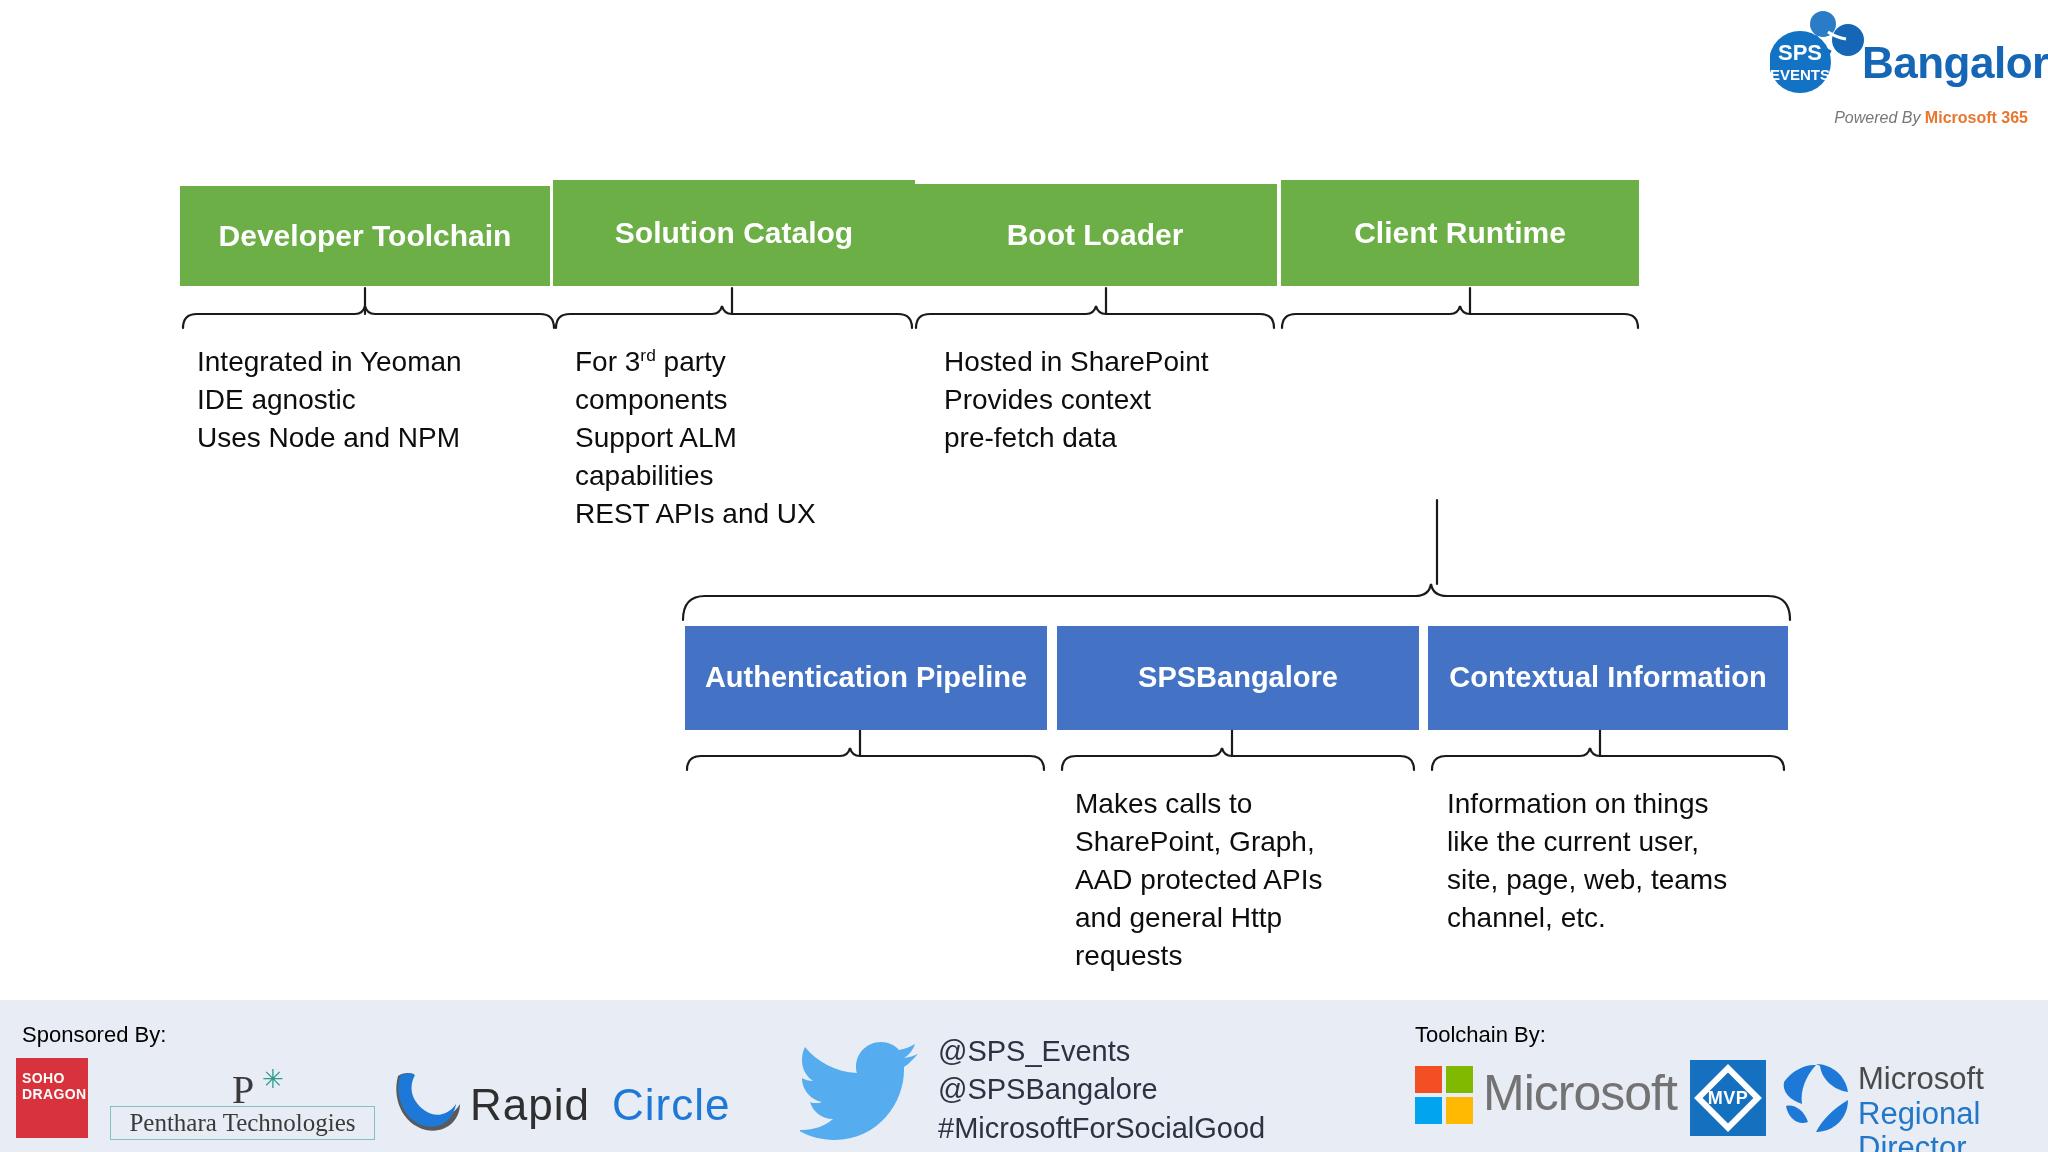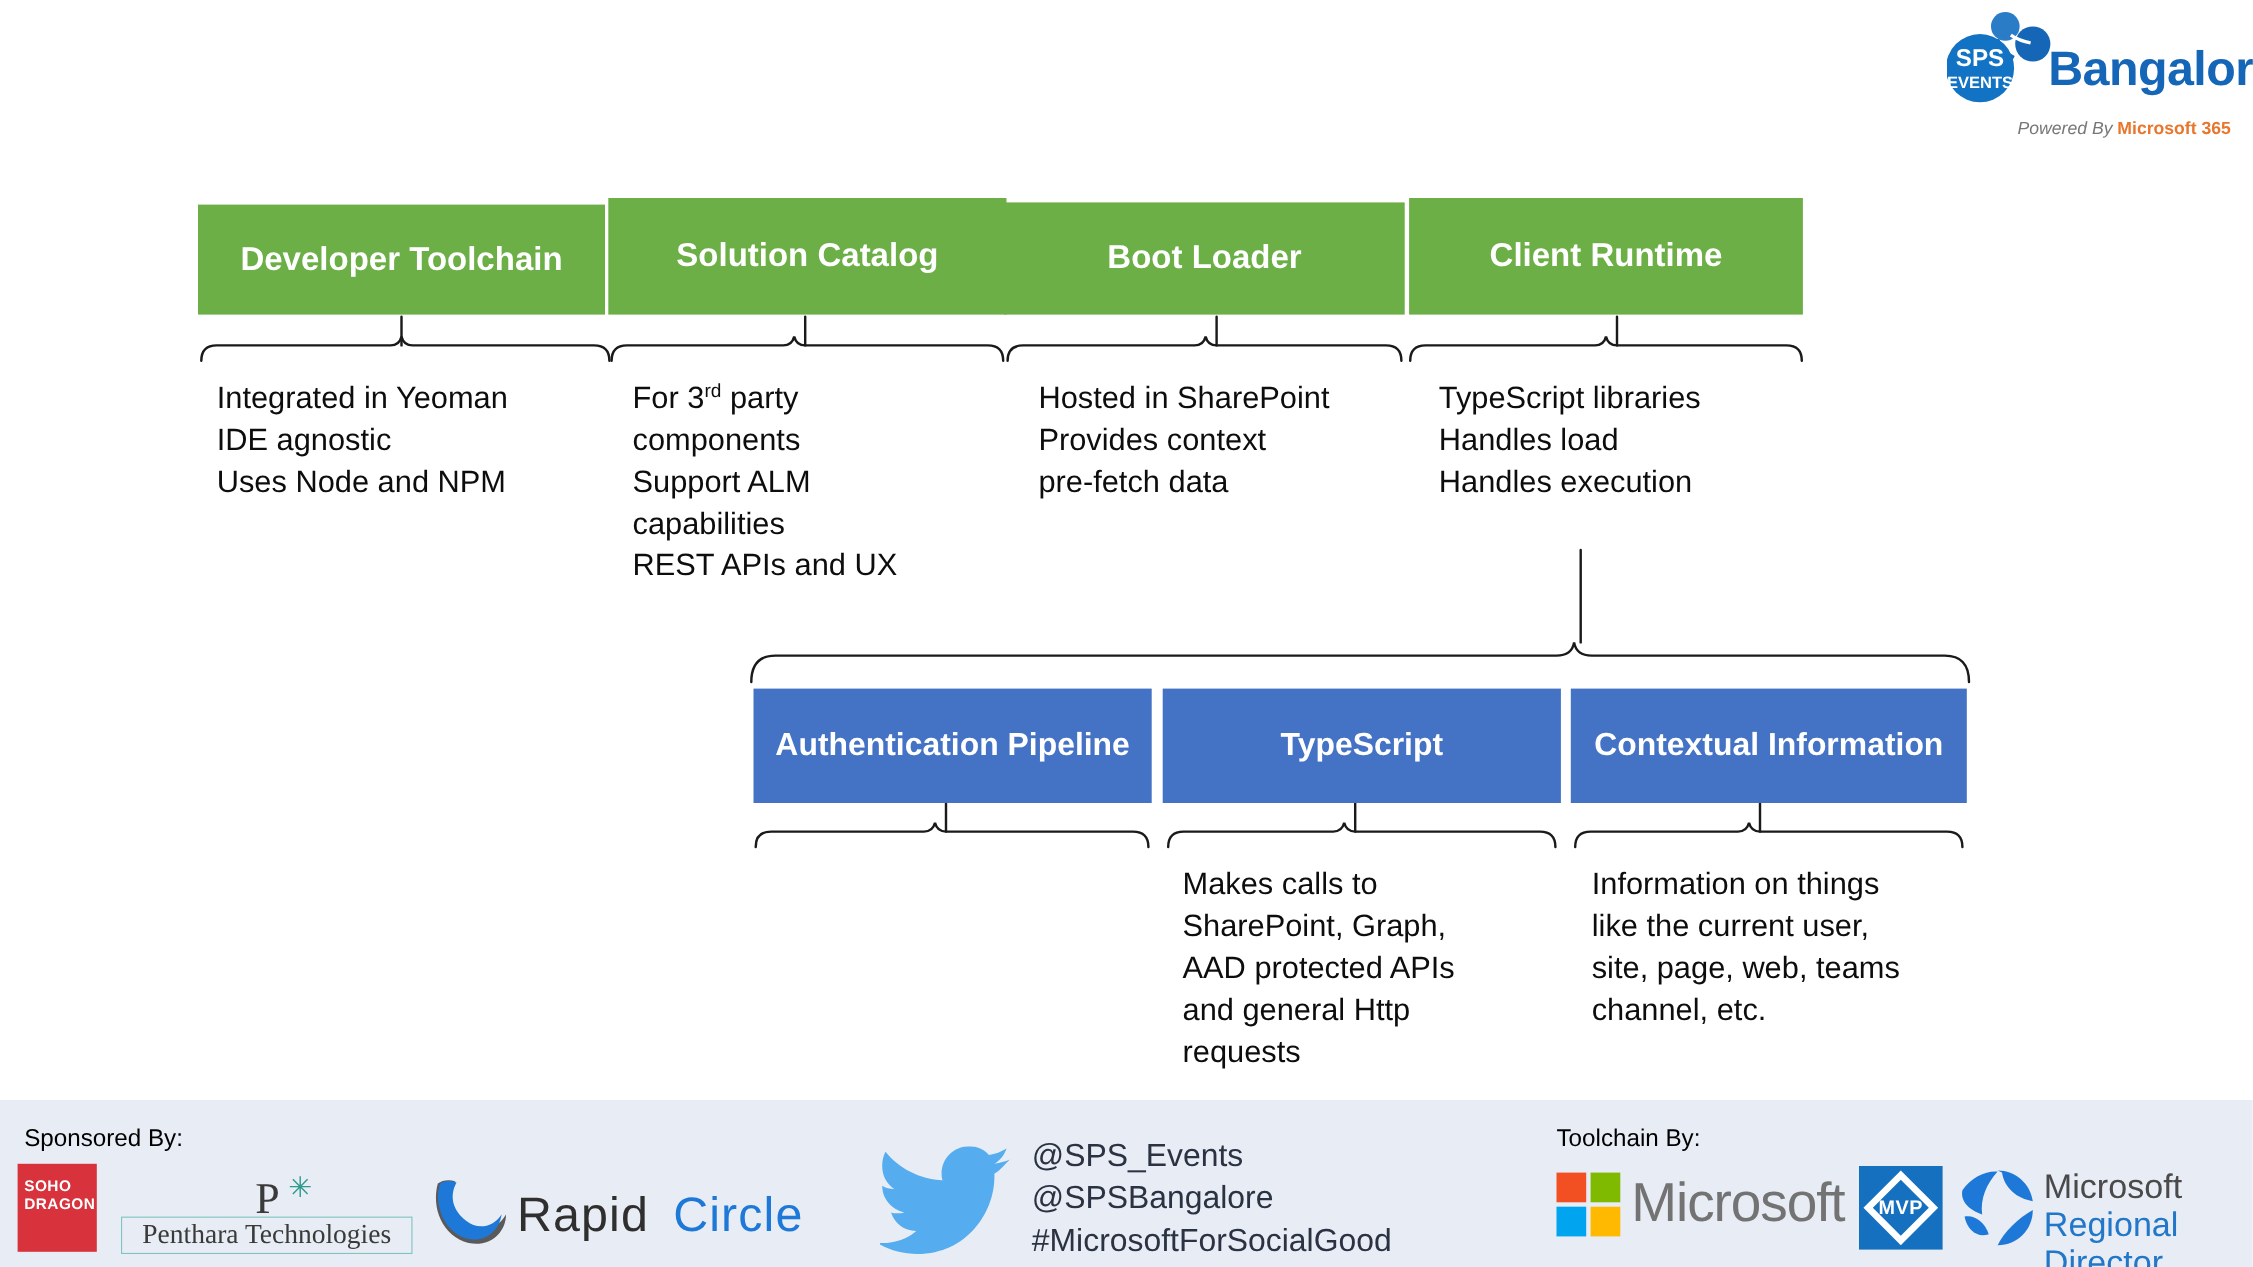--- a/index.html
+++ b/index.html
@@ -231,29 +231,26 @@
   <div class="desc" style="left:575px; top:343px; width:330px;"><span>For 3</span><sup>rd</sup><span> party
 components
 Support ALM
 capabilities
 REST APIs and UX</span></div>
 
   <div class="desc" style="left:944px; top:343px; width:330px;">Hosted in SharePoint
 Provides context
 pre-fetch data</div>
 
-  <div class="desc" style="left:1308px; top:343px; width:330px;">TypeScript libraries
-Handles load
-Handles execution</div>
 
   <div class="node-box blue" style="left:685px; top:626px; width:362px; height:104px;">
     <span>Authentication Pipeline</span>
   </div>
   <div class="node-box blue" style="left:1057px; top:626px; width:362px; height:104px;">
-    <span>TypeScript</span>
+    <span>SPSBangalore</span>
   </div>
   <div class="node-box blue" style="left:1428px; top:626px; width:360px; height:104px;">
     <span>Contextual Information</span>
   </div>
 
   <div class="desc" style="left:1075px; top:785px; width:330px;">Makes calls to
 SharePoint, Graph,
 AAD protected APIs
 and general Http
 requests</div>

